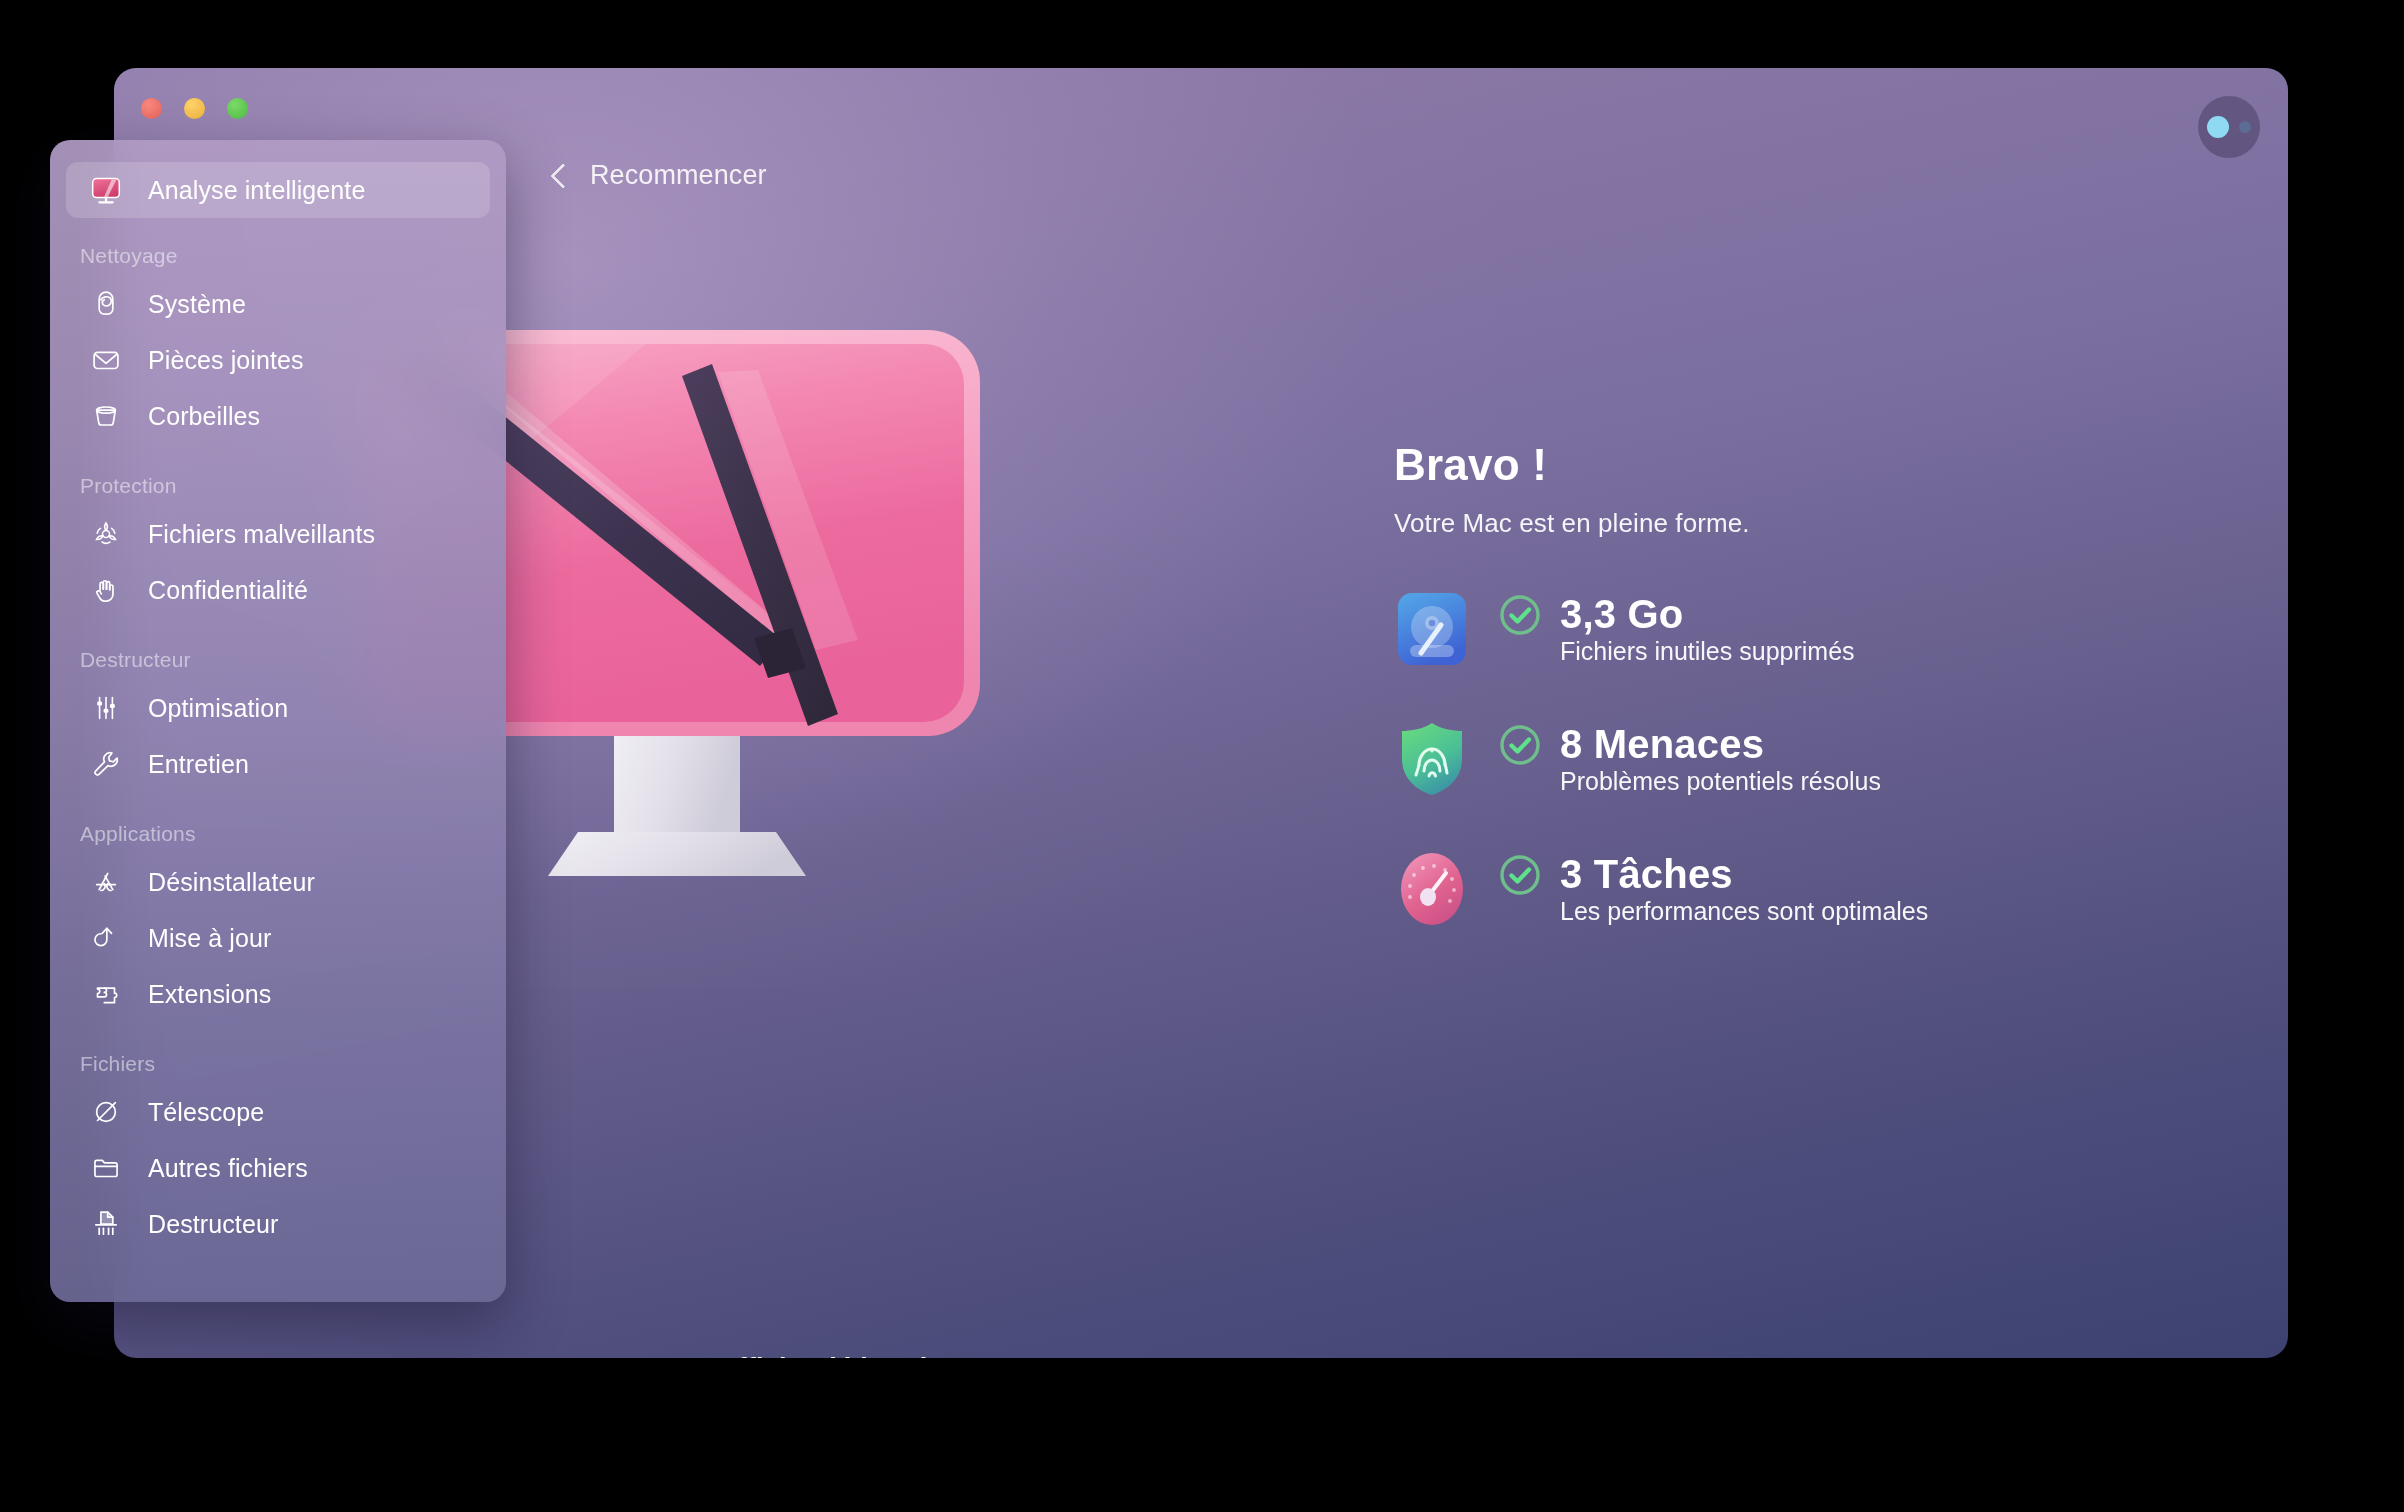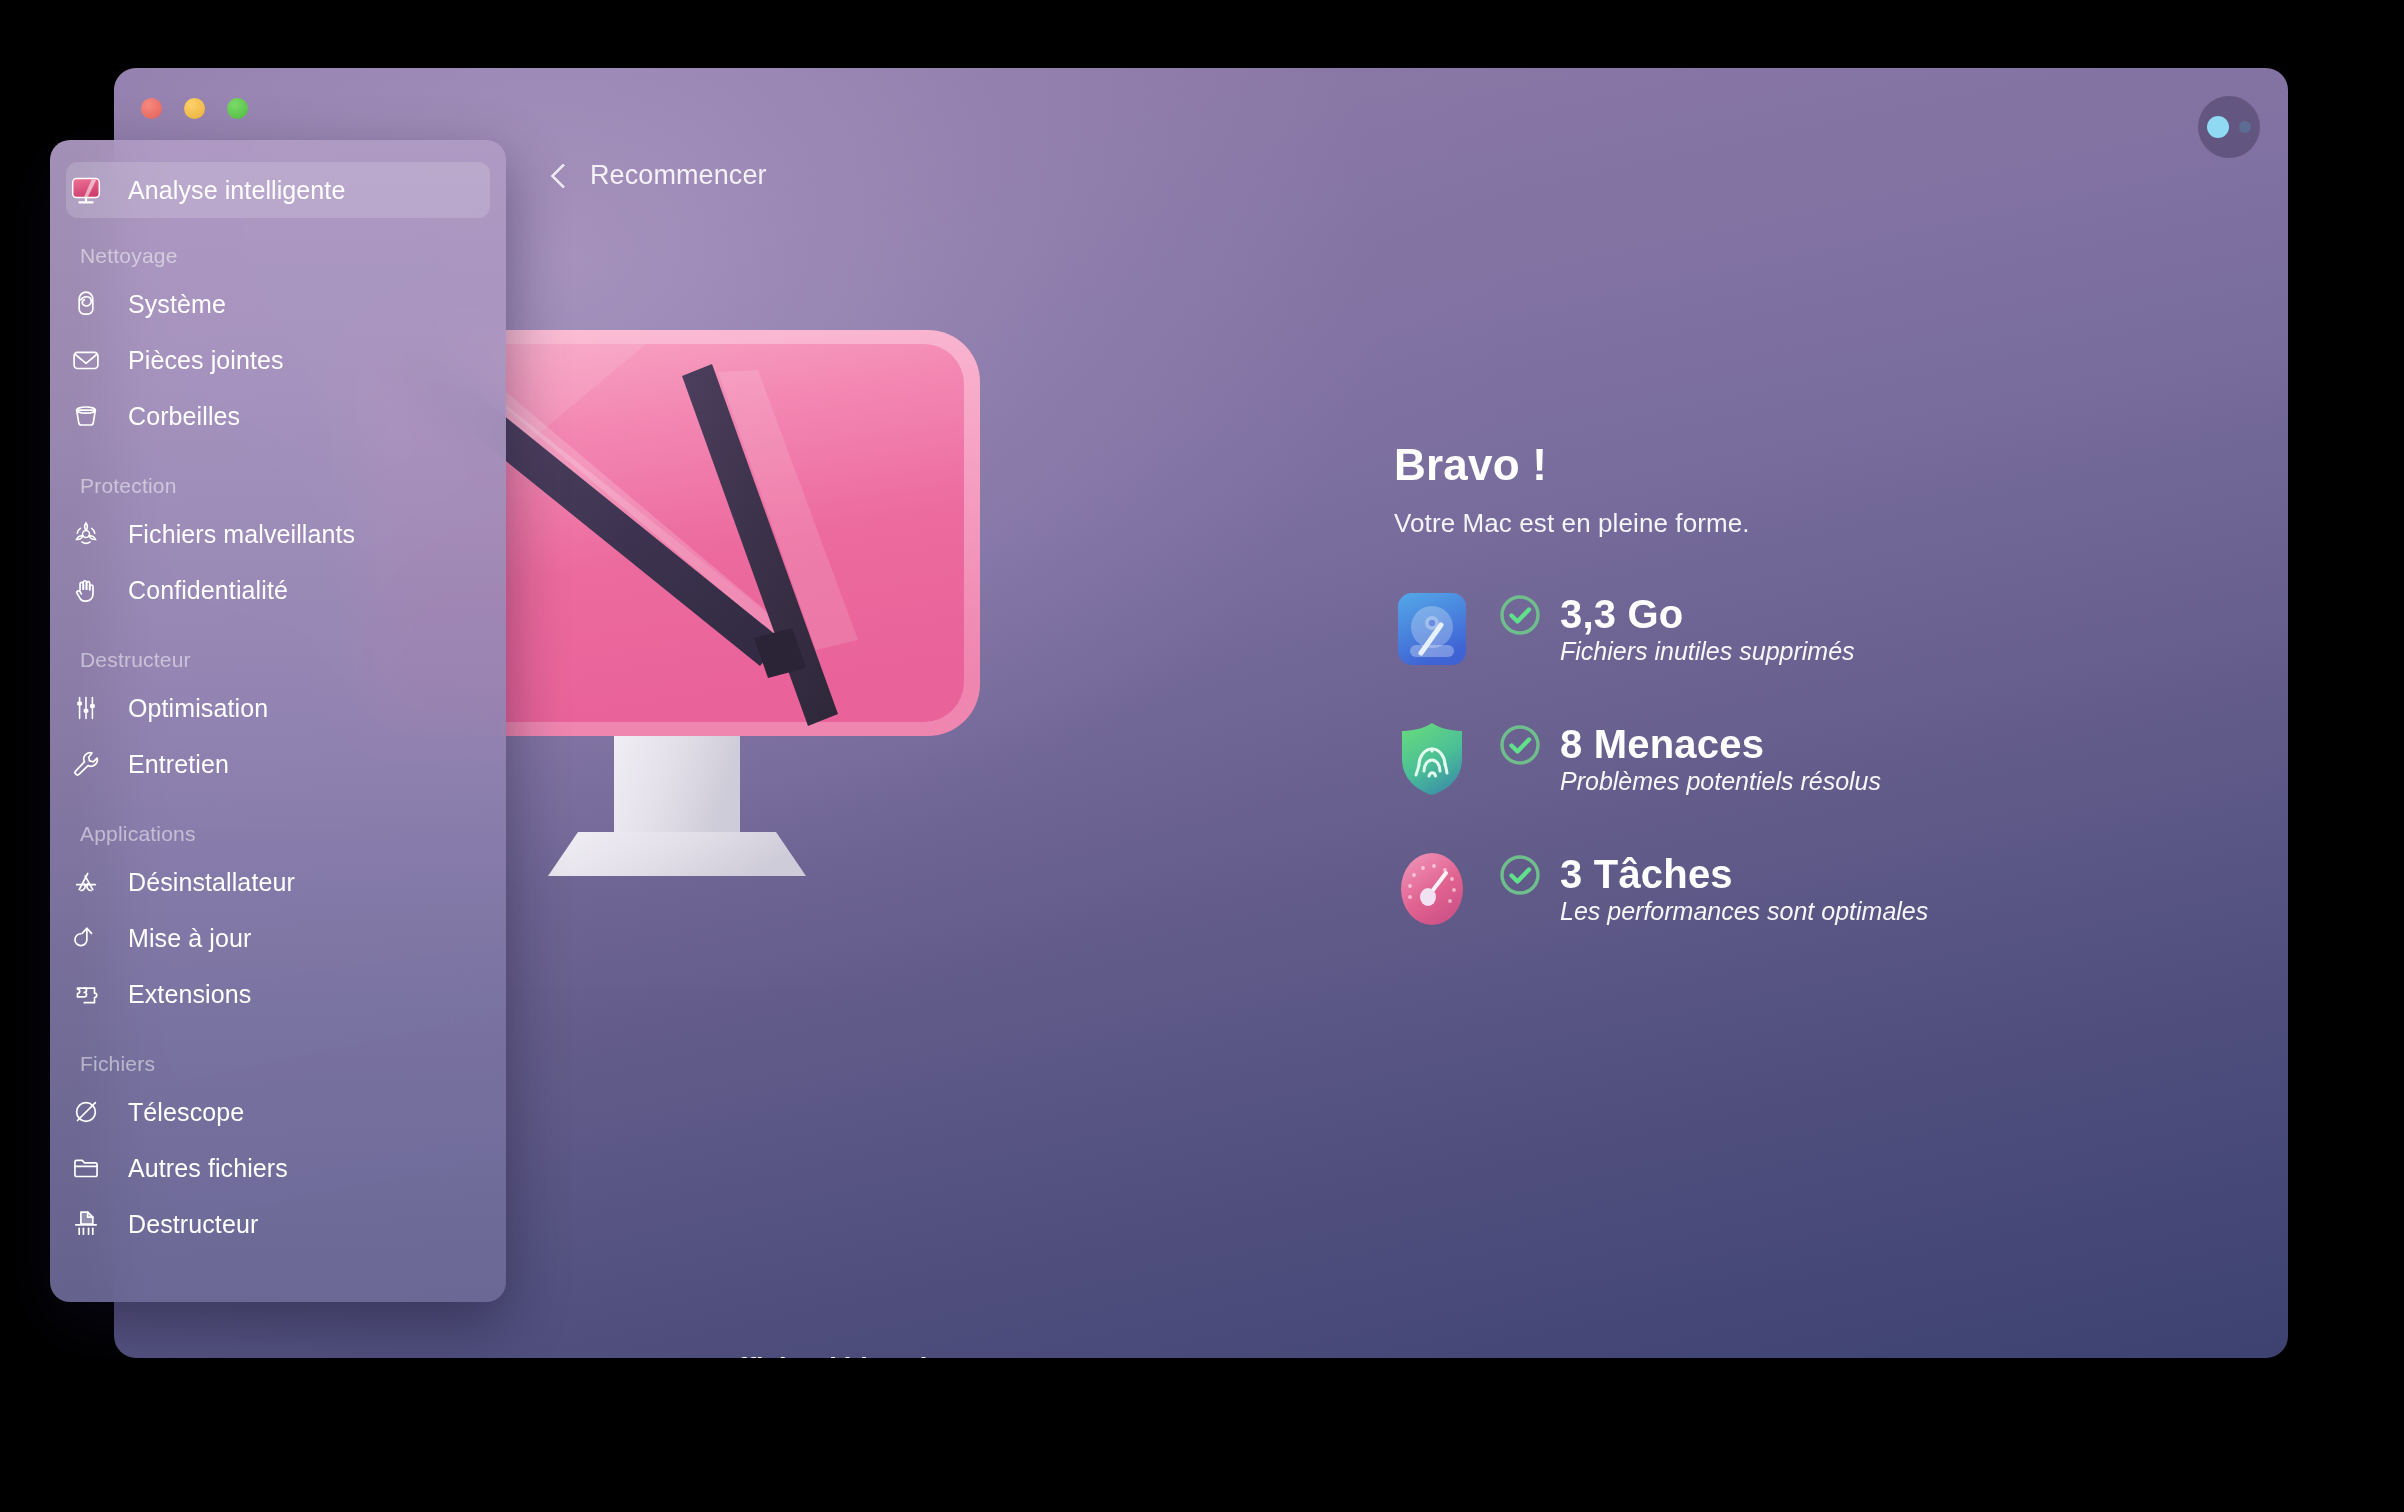--- a/index.html
+++ b/index.html
@@ -96,21 +96,21 @@
        rgba(124,117,163,.93) 74%,
        rgba(108,105,151,.93) 100%);
     backdrop-filter: blur(26px);
     box-shadow: 0 22px 60px rgba(20,14,40,.42);
     padding: 22px 0 0 0;
     overflow:hidden;
   }
   .nav-item {
     display:flex; align-items:center;
     height:56px; margin: 0 16px;
-    padding: 0 0;
+    padding: 0 20px;
     border-radius:12px;
     cursor:pointer;
     gap: 22px;
   }
   .nav-item.selected { background: rgba(255,255,255,.16); }
   .nav-ico {
     width:40px; height:40px; flex:0 0 40px;
     display:flex; align-items:center; justify-content:center;
   }
   .nav-ico svg { display:block; }
@@ -146,21 +146,21 @@
   }
   .res-badge { width:76px; height:76px; flex:0 0 76px; }
   .res-text { display:flex; flex-direction:column; }
   .res-title-line { display:flex; align-items:center; gap:18px; }
   .check-ring { width:44px; height:44px; flex:0 0 44px; }
   .res-value {
     font-size: 40px; font-weight:bold; color:#fff; letter-spacing:.2px; white-space:nowrap;
   }
   .res-caption {
     font-size: 25px; color: rgba(255,255,255,.95);
-    margin-left: 62px; white-space:nowrap;font-style:italic;
+    margin-left: 62px; white-space:nowrap;
   }
 
   .history-link {
     position:absolute; left: 604px; top: 1285px;
     font-size: 27px; font-weight: bold; color: #ffffff;
     letter-spacing:.2px; cursor:pointer;
     background:none; border:none; padding:0;
   }
 </style>
 </head>

